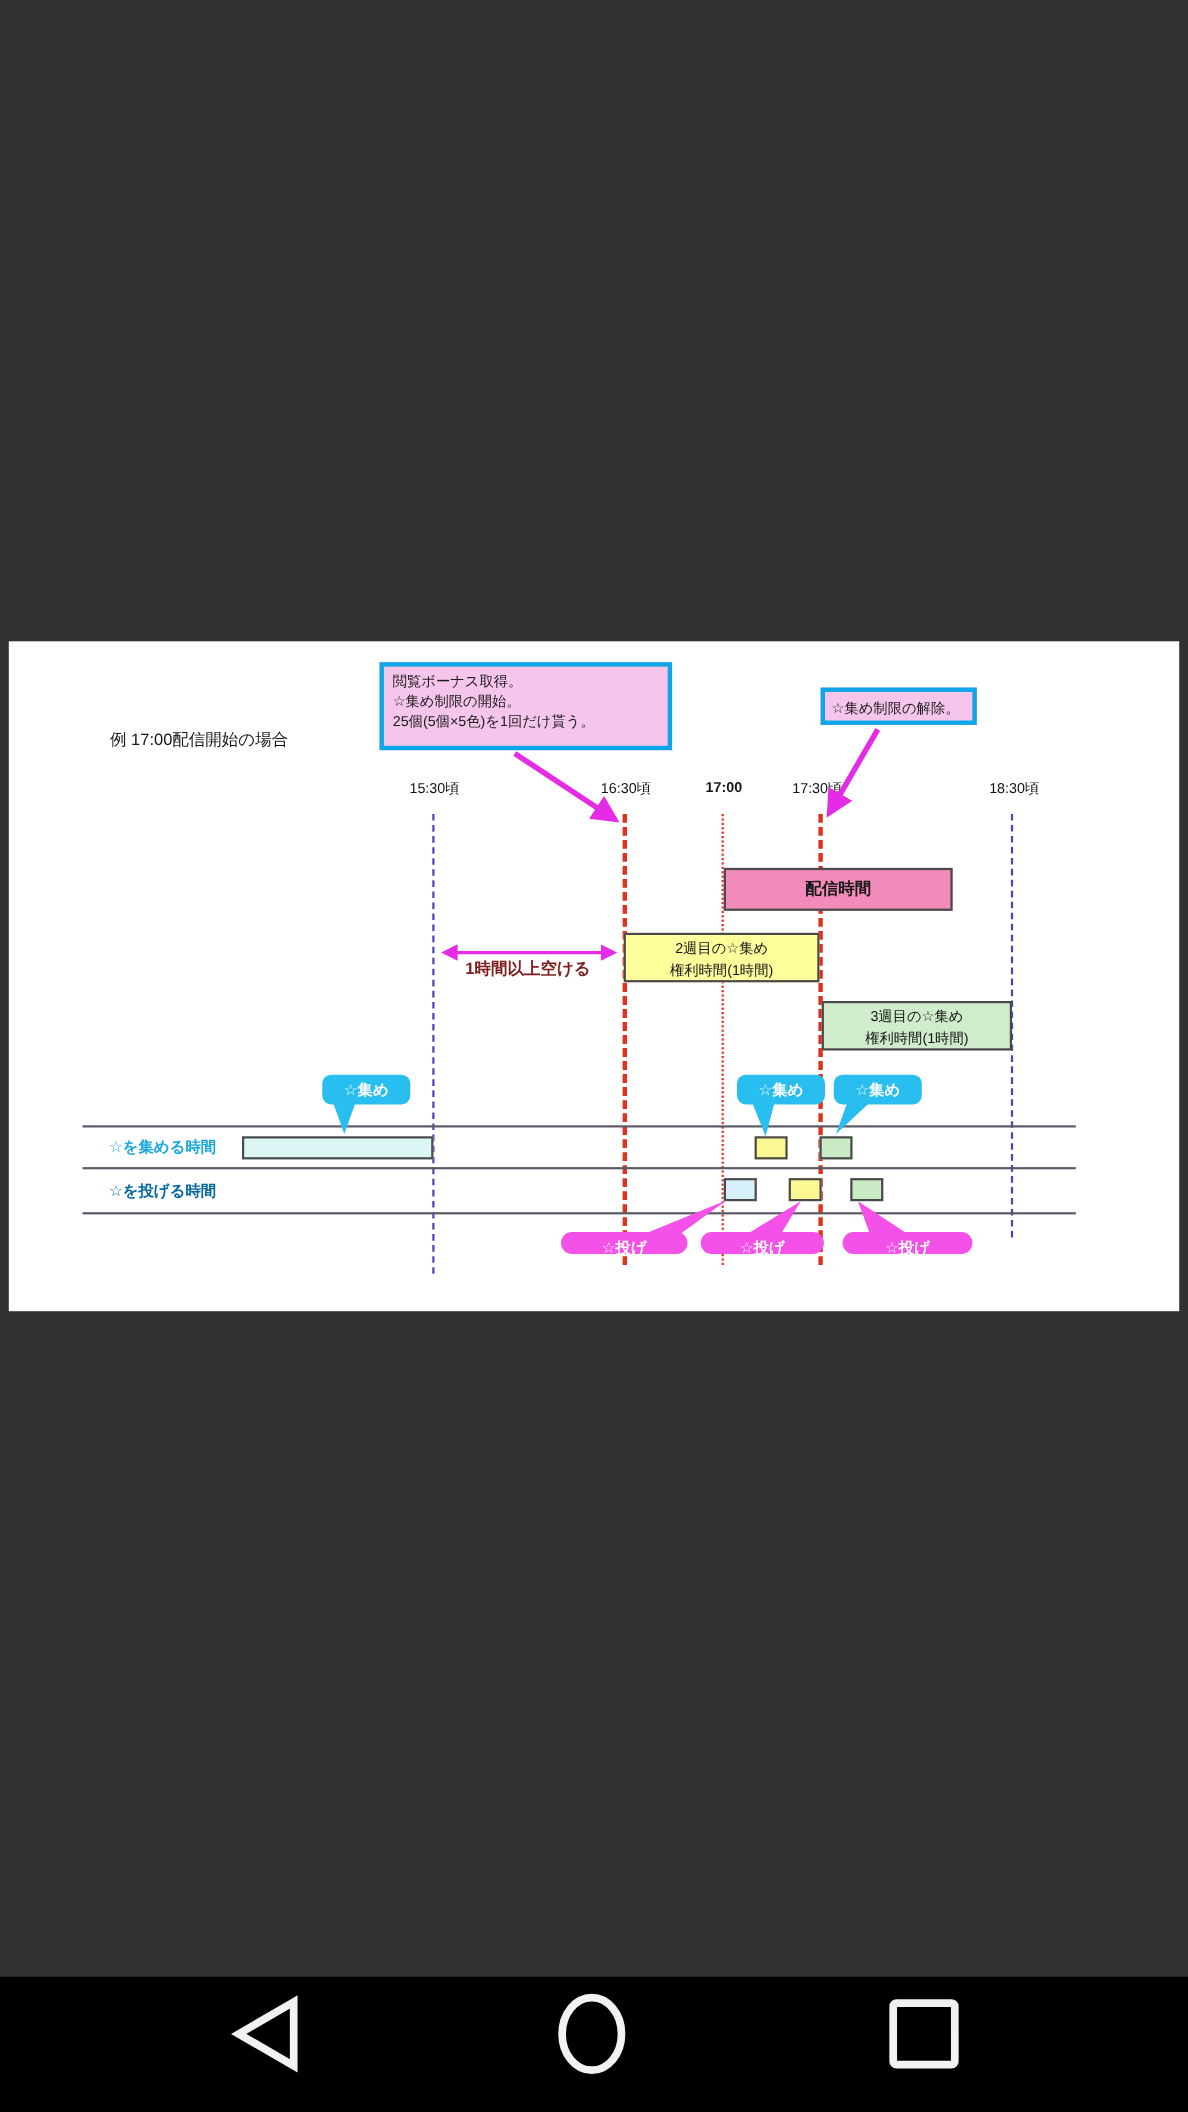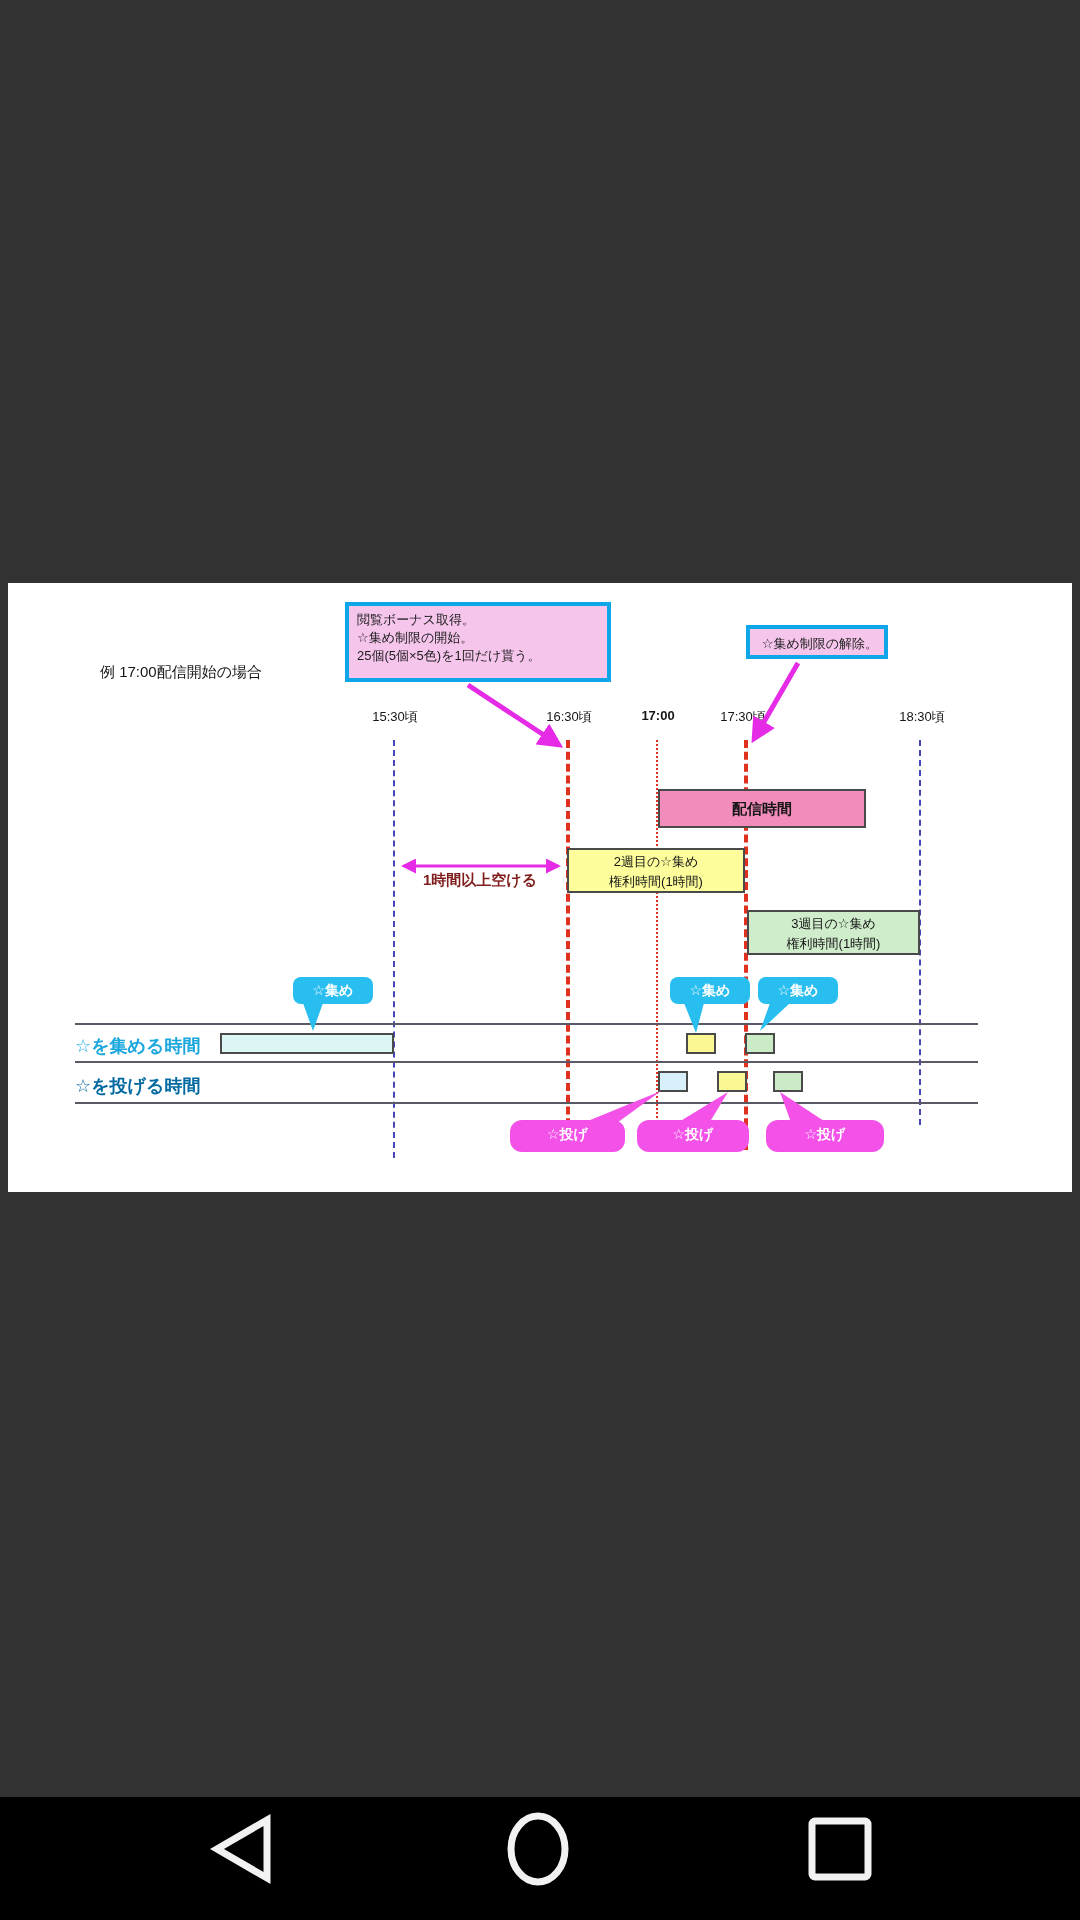--- a/index.html
+++ b/index.html
@@ -3,51 +3,51 @@
 <meta charset="utf-8">
 <style>
   html,body{margin:0;padding:0;background:#1a1a1a;}
   .screen{position:relative;width:1080px;height:1920px;background:#323232;overflow:hidden;
           font-family:"Liberation Sans","DejaVu Sans",sans-serif;}
   .page{position:absolute;left:8px;top:583px;width:1064px;height:609px;background:#ffffff;}
   .abs{position:absolute;}
   
   .note{background:#F5C5EC;border:4px solid #0ea5e9;color:#1c1c1c;font-size:13px;line-height:18px;
         padding:5px 8px;z-index:6;box-sizing:border-box;}
-  .note.center{text-align:right;line-height:26px;padding:2px 6px;}
+  .note.center{text-align:left;line-height:26px;padding:2px 6px;}
   
   .tick{width:90px;text-align:center;font-size:13px;color:#161616;z-index:2;}
   .tick.bold{font-weight:bold;}
   
   .vline{width:0;z-index:1;}
   .vline.blue{border-left:2px dashed #4646B8;}
   .vline.redthick{border-left:4px dashed #E0301E;}
   .vline.redthin{border-left:2px dotted #E0301E;}
   
   .bar{box-sizing:border-box;border:2px solid #4a4a4a;z-index:2;text-align:center;color:#161616;}
   .bar.twoline{font-size:13px;line-height:20px;padding-top:2px;}
   .broadcast{background:#F28CBB;font-weight:bold;font-size:15px;line-height:36px;}
   .w1{background:#DCF5F5;}
   .w2{background:#FDFD9C;}
   .w3{background:#CFEDCA;}
   .gap-text{width:164px;text-align:center;font-size:15px;font-weight:bold;color:#7f1d1d;z-index:3;}
   
   .hline{height:2px;background:#5a5a66;z-index:1;}
-  .rowlabel{font-size:18px;font-weight:bold;z-index:2;white-space:nowrap;}
+  .rowlabel{font-size:14px;font-weight:bold;z-index:2;white-space:nowrap;margin-left:24px;}
   .rowlabel.collect{color:#1BA7DE;}
   .rowlabel.throw{color:#0369a1;}
   .cell{box-sizing:border-box;border:2px solid #4a4a4a;z-index:2;}
   .cell.cyan{background:#DCF5F5;}
   .cell.cyan2{background:#D7F0FA;}
   .cell.yellow{background:#FBF894;}
   .cell.green{background:#CBEBC6;}
   
   .co{z-index:7;text-align:center;color:#ffffff;font-weight:bold;font-size:14px;}
   .co.blue{background:#29BEF0;border-radius:8px;height:27px;line-height:27px;}
-  .co.magenta{background:#F351E8;border-radius:12px;height:32px;line-height:28px;}
+  .co.magenta{background:#F351E8;border-radius:12px;height:20px;line-height:28px;}
   .overlay{position:absolute;left:0;top:0;z-index:5;pointer-events:none;}
   
   .navbar{position:absolute;left:0;top:1797px;width:1080px;height:123px;background:#000000;}
 </style>
 </head>
 <body>
 
 <div class="screen">
 
   <div class="page">

